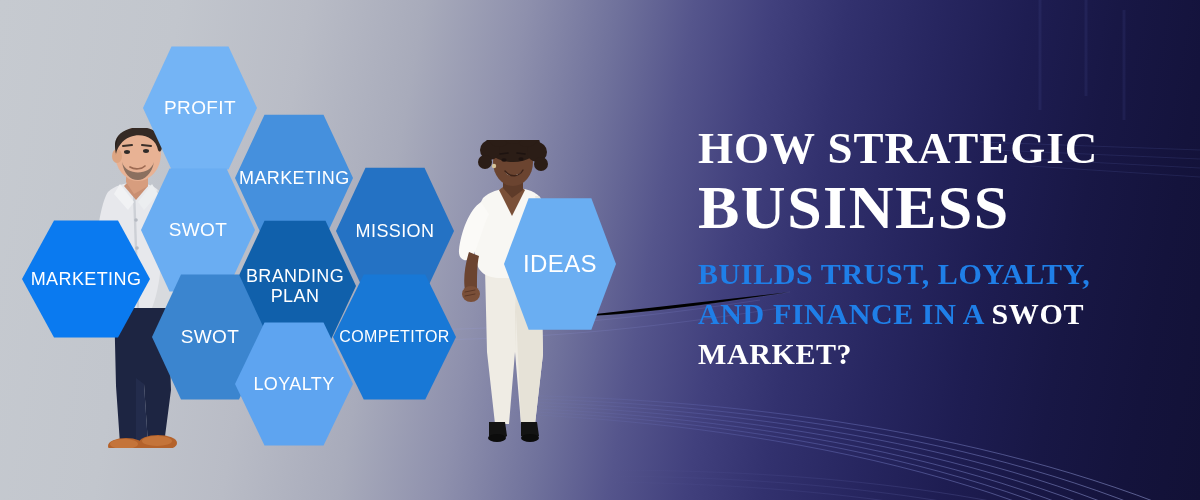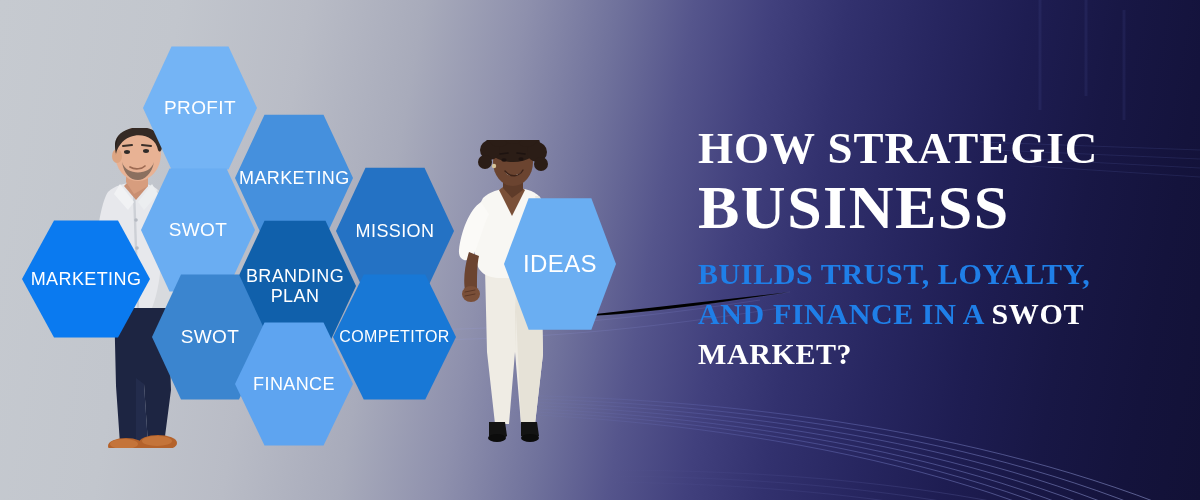--- a/index.html
+++ b/index.html
@@ -304,21 +304,21 @@
 
     <div class="hex" style="left:152px; top:272px; width:116px; height:130px; background:#3b85cf; font-size:19px;">
       <span>SWOT</span>
     </div>
 
     <div class="hex" style="left:333px; top:272px; width:123px; height:130px; background:#1878d6; font-size:16px;">
       <span>COMPETITOR</span>
     </div>
 
     <div class="hex" style="left:235px; top:320px; width:118px; height:128px; background:#5ea4f0; font-size:18px;">
-      <span>FINANCE</span>
+      <span>LOYALTY</span>
     </div>
 
     <div class="hex" style="left:504px; top:194px; width:112px; height:140px; background:#6aaef2; font-size:24px;
                 border-radius:22px;
                 clip-path:polygon(22% 3%, 78% 3%, 100% 50%, 78% 97%, 22% 97%, 0% 50%);">
       <span>IDEAS</span>
     </div>
 
   </div>
 

